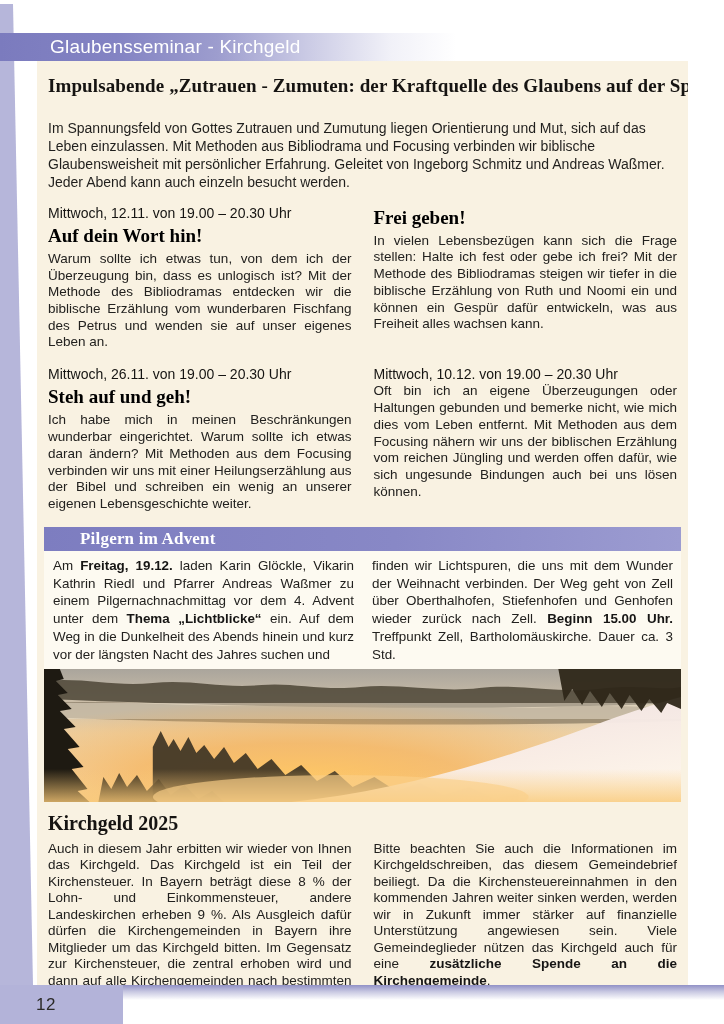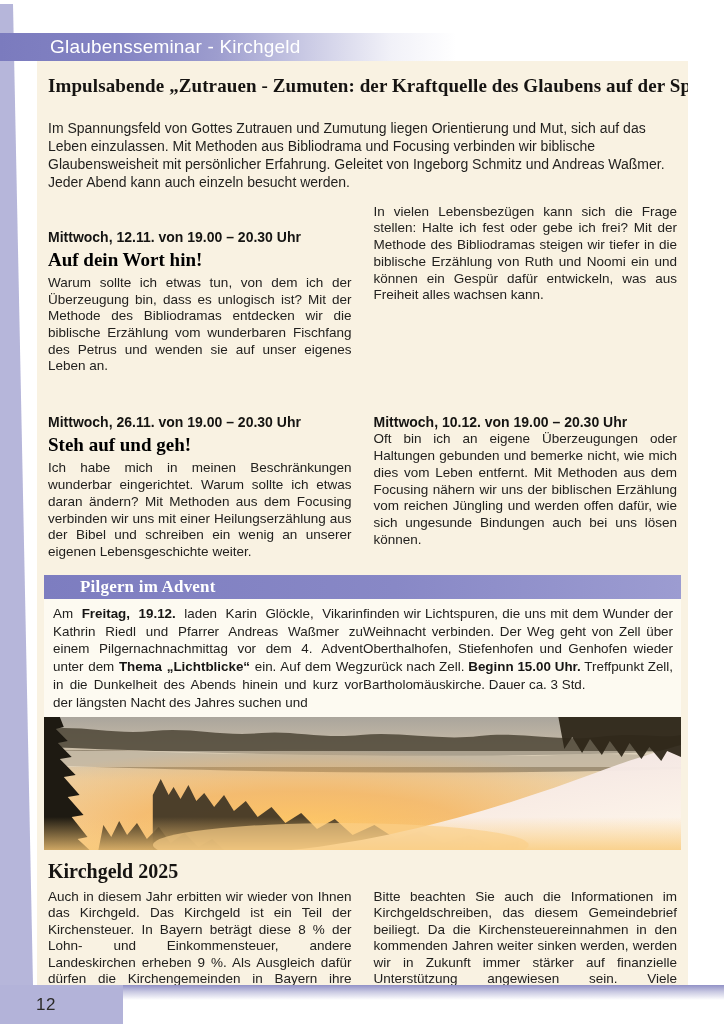--- a/index.html
+++ b/index.html
@@ -28,38 +28,38 @@
   }
   .pad{padding:0 4px;}
   .article-title{
     font-family:"Liberation Serif",serif;font-weight:bold;font-size:19px;color:#161412;
     margin:14px 0 0 0;white-space:nowrap;letter-spacing:.1px;
   }
   .intro{font-size:14px;line-height:1.28;margin-top:23px;color:#201f1d;}
   .events{
     display:grid;grid-template-columns:1fr 1fr;column-gap:22px;row-gap:14px;margin-top:12px;
   }
-  .event-date{font-weight:bold;font-size:14px;line-height:1.3;color:#151412;margin-top:24px;}
+  .event-date{font-weight:normal;font-size:14px;line-height:1.3;color:#151412;}
   .event-title{
     font-family:"Liberation Serif",serif;font-weight:bold;font-size:19px;color:#000000;
     margin:3px 0 4px 0;
   }
   .event-body{font-size:13.5px;line-height:1.24;text-align:justify;color:#22211f;}
   
   .pilgern{margin-top:14px;}
   .pilgern-bar{
     height:24px;background:linear-gradient(90deg,#7d7dc0 0%,#8888c6 55%,#9c9cd1 100%);padding-left:24px;
   }
   .pilgern-bar .pilgern-title{
     color:#ffffff;font-family:"Liberation Serif",serif;font-weight:bold;font-size:17px;
     line-height:23px;padding-left:12px;letter-spacing:.2px;
   }
   .pilgern-text{
     background:#fdfaf1;padding:6px 8px 5px 9px;
-    display:grid;grid-template-columns:1fr 1fr;
+    display:grid;grid-template-columns:1fr 1fr;column-gap:18px;
     font-size:13.4px;line-height:1.33;text-align:justify;color:#22211f;
   }
   .pilgern-text b, .event-body b, .kg-col b{font-weight:bold;color:#161514;}
   
   .photo{position:relative;height:133px;overflow:hidden;}
   .photo svg{display:block;width:100%;height:100%;}
   
   .kirchgeld{margin-top:10px;}
   .kg-title{
     font-family:"Liberation Serif",serif;font-weight:bold;font-size:20px;color:#161412;
@@ -97,20 +97,21 @@
       <h1 class="article-title">Impulsabende „Zutrauen - Zumuten: der Kraftquelle des Glaubens auf der Spur“</h1>
       <div class="intro">Im Spannungsfeld von Gottes Zutrauen und Zumutung liegen Orientierung und Mut, sich auf das Leben einzulassen. Mit Methoden aus Bibliodrama und Focusing verbinden wir biblische Glaubensweisheit mit persönlicher Erfahrung. Geleitet von Ingeborg Schmitz und Andreas Waßmer. Jeder Abend kann auch einzeln besucht werden.</div>
 
       <div class="events">
         <div class="event">
           <div class="event-date">Mittwoch, 12.11. von 19.00 – 20.30 Uhr</div>
           <div class="event-title">Auf dein Wort hin!</div>
           <div class="event-body">Warum sollte ich etwas tun, von dem ich der Überzeugung bin, dass es unlogisch ist? Mit der Methode des Bibliodramas entdecken wir die biblische Erzählung vom wunderbaren Fischfang des Petrus und wenden sie auf unser eigenes Leben an.</div>
         </div>
         <div class="event">
+          <div class="event-title">Frei geben!</div>
           <div class="event-body">In vielen Lebensbezügen kann sich die Frage stellen: Halte ich fest oder gebe ich frei? Mit der Methode des Bibliodramas steigen wir tiefer in die biblische Erzählung von Ruth und Noomi ein und können ein Gespür dafür entwickeln, was aus Freiheit alles wachsen kann.</div>
         </div>
         <div class="event">
           <div class="event-date">Mittwoch, 26.11. von 19.00 – 20.30 Uhr</div>
           <div class="event-title">Steh auf und geh!</div>
           <div class="event-body">Ich habe mich in meinen Beschränkungen wunderbar eingerichtet. Warum sollte ich etwas daran ändern? Mit Methoden aus dem Focusing verbinden wir uns mit einer Heilungserzählung aus der Bibel und schreiben ein wenig an unserer eigenen Lebensgeschichte weiter.</div>
         </div>
         <div class="event">
           <div class="event-date">Mittwoch, 10.12. von 19.00 – 20.30 Uhr</div>
           <div class="event-body">Oft bin ich an eigene Überzeugungen oder Haltungen gebunden und bemerke nicht, wie mich dies vom Leben entfernt. Mit Methoden aus dem Focusing nähern wir uns der biblischen Erzählung vom reichen Jüngling und werden offen dafür, wie sich ungesunde Bindungen auch bei uns lösen können.</div>

